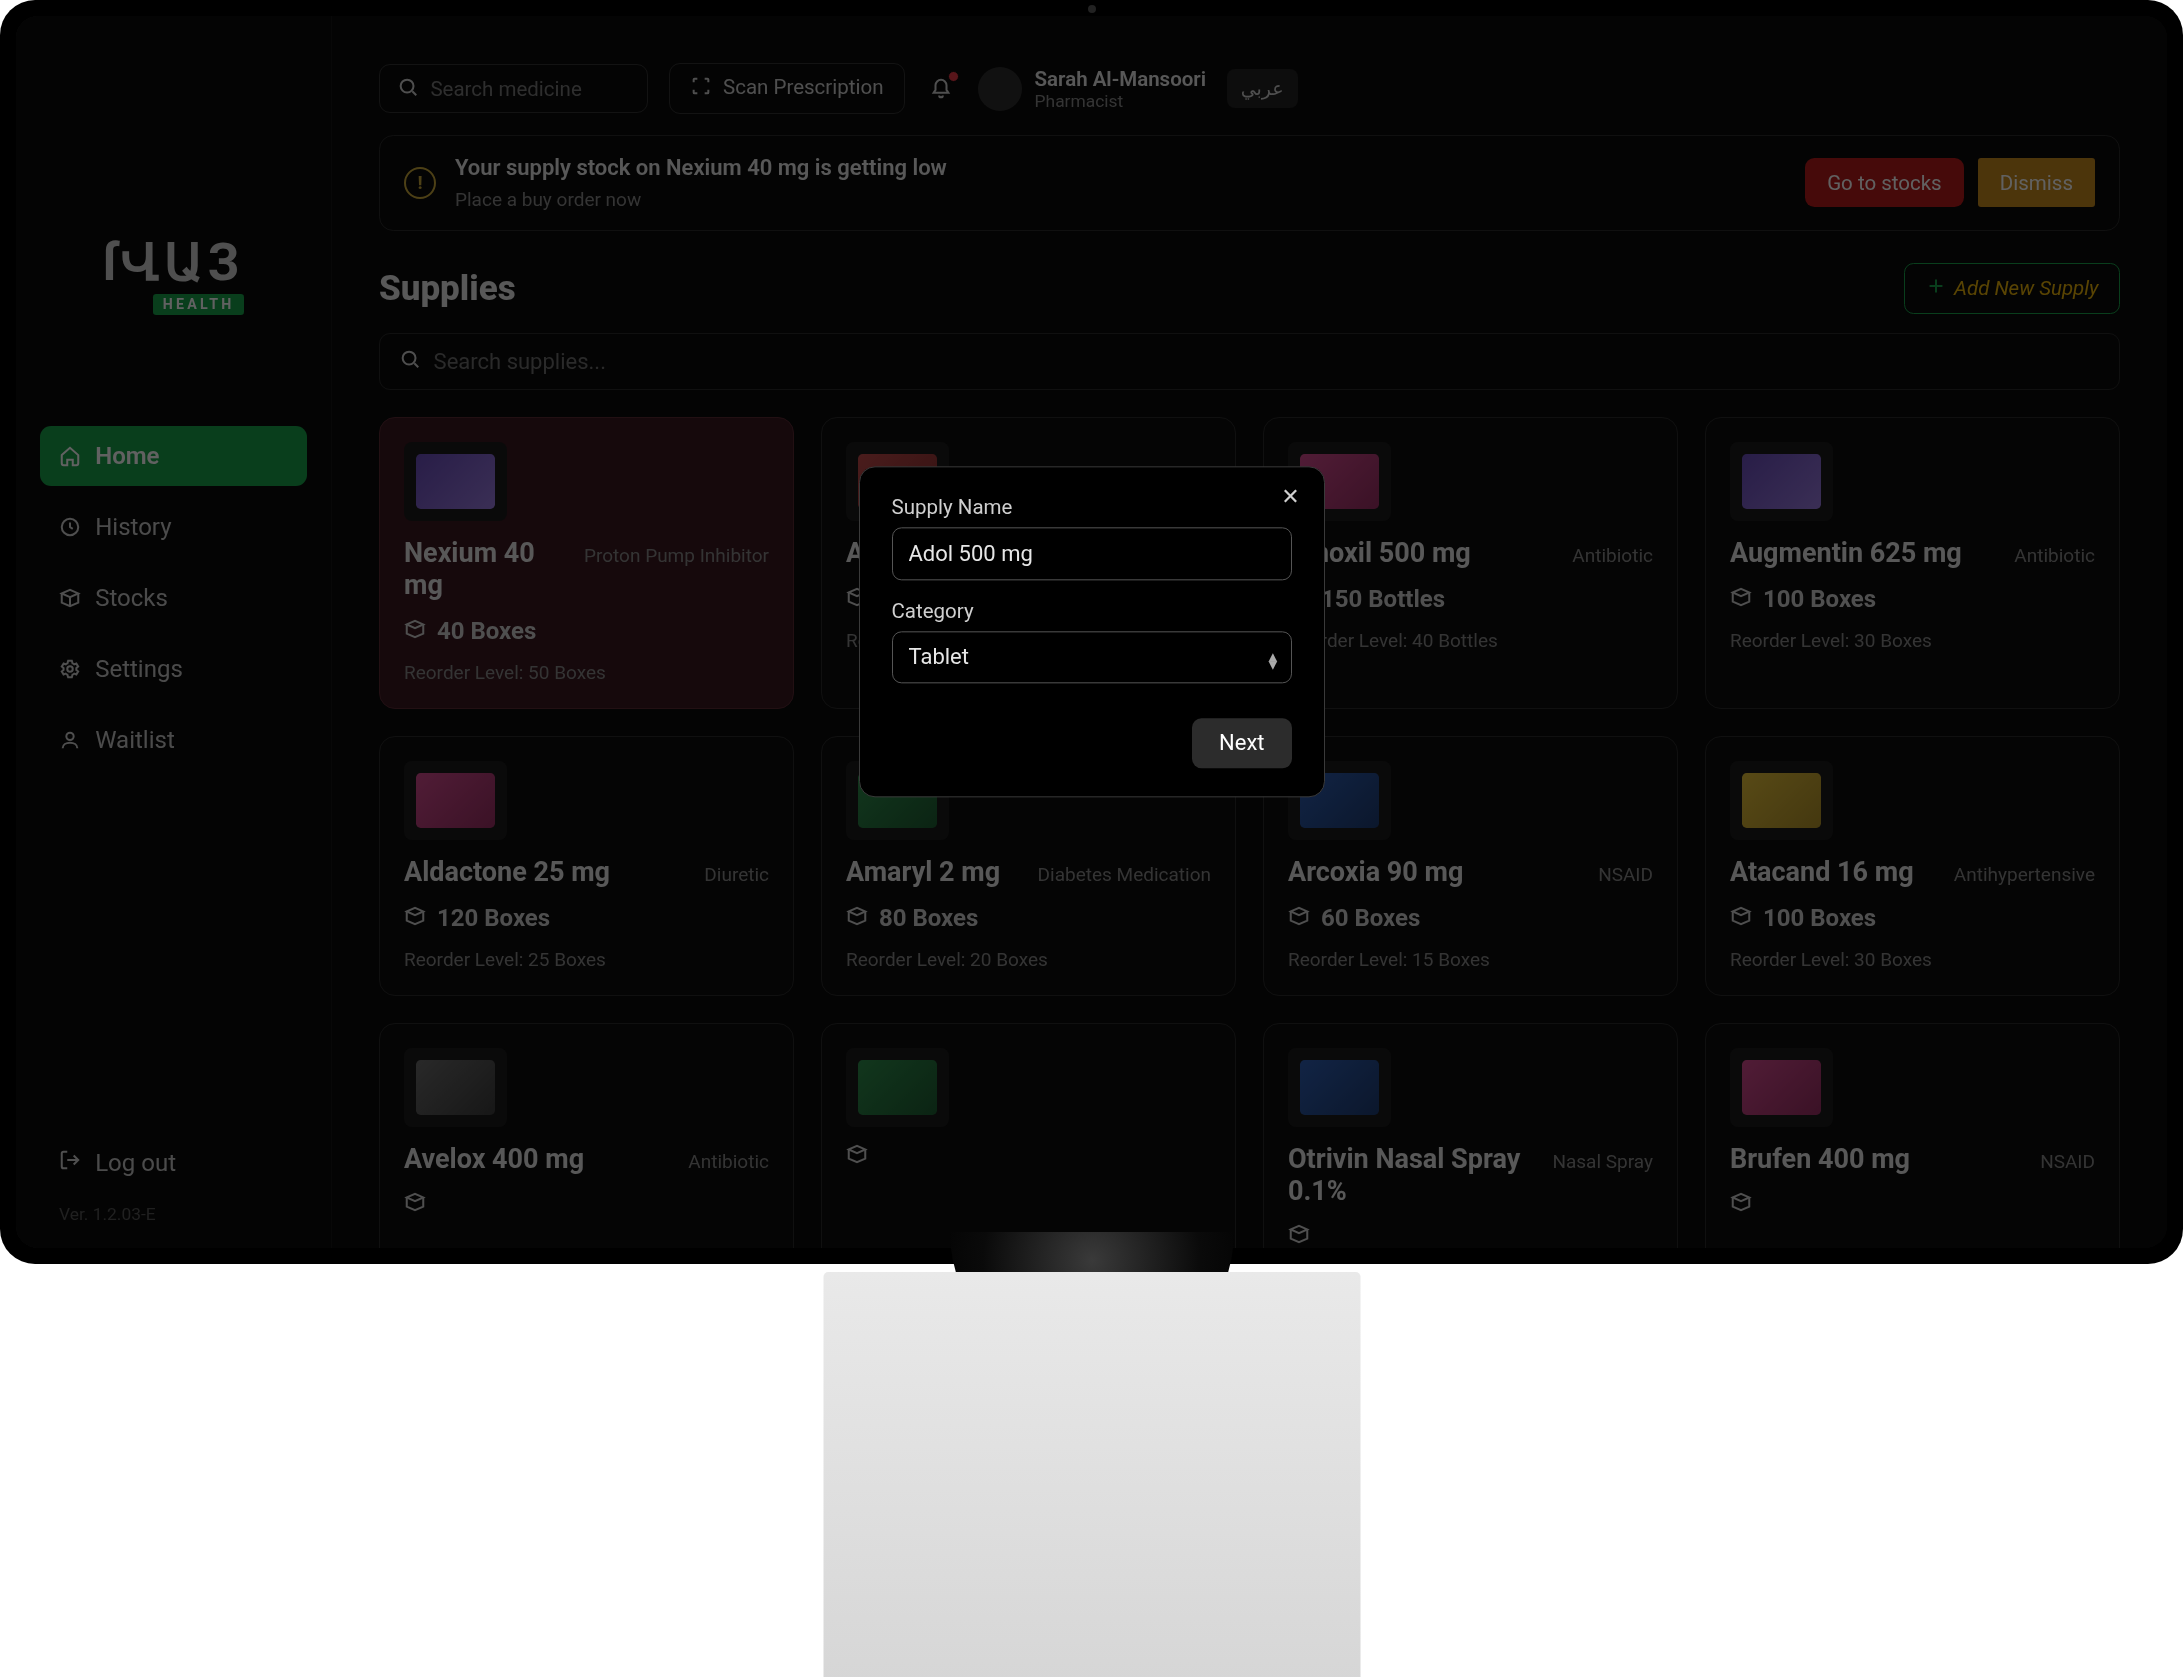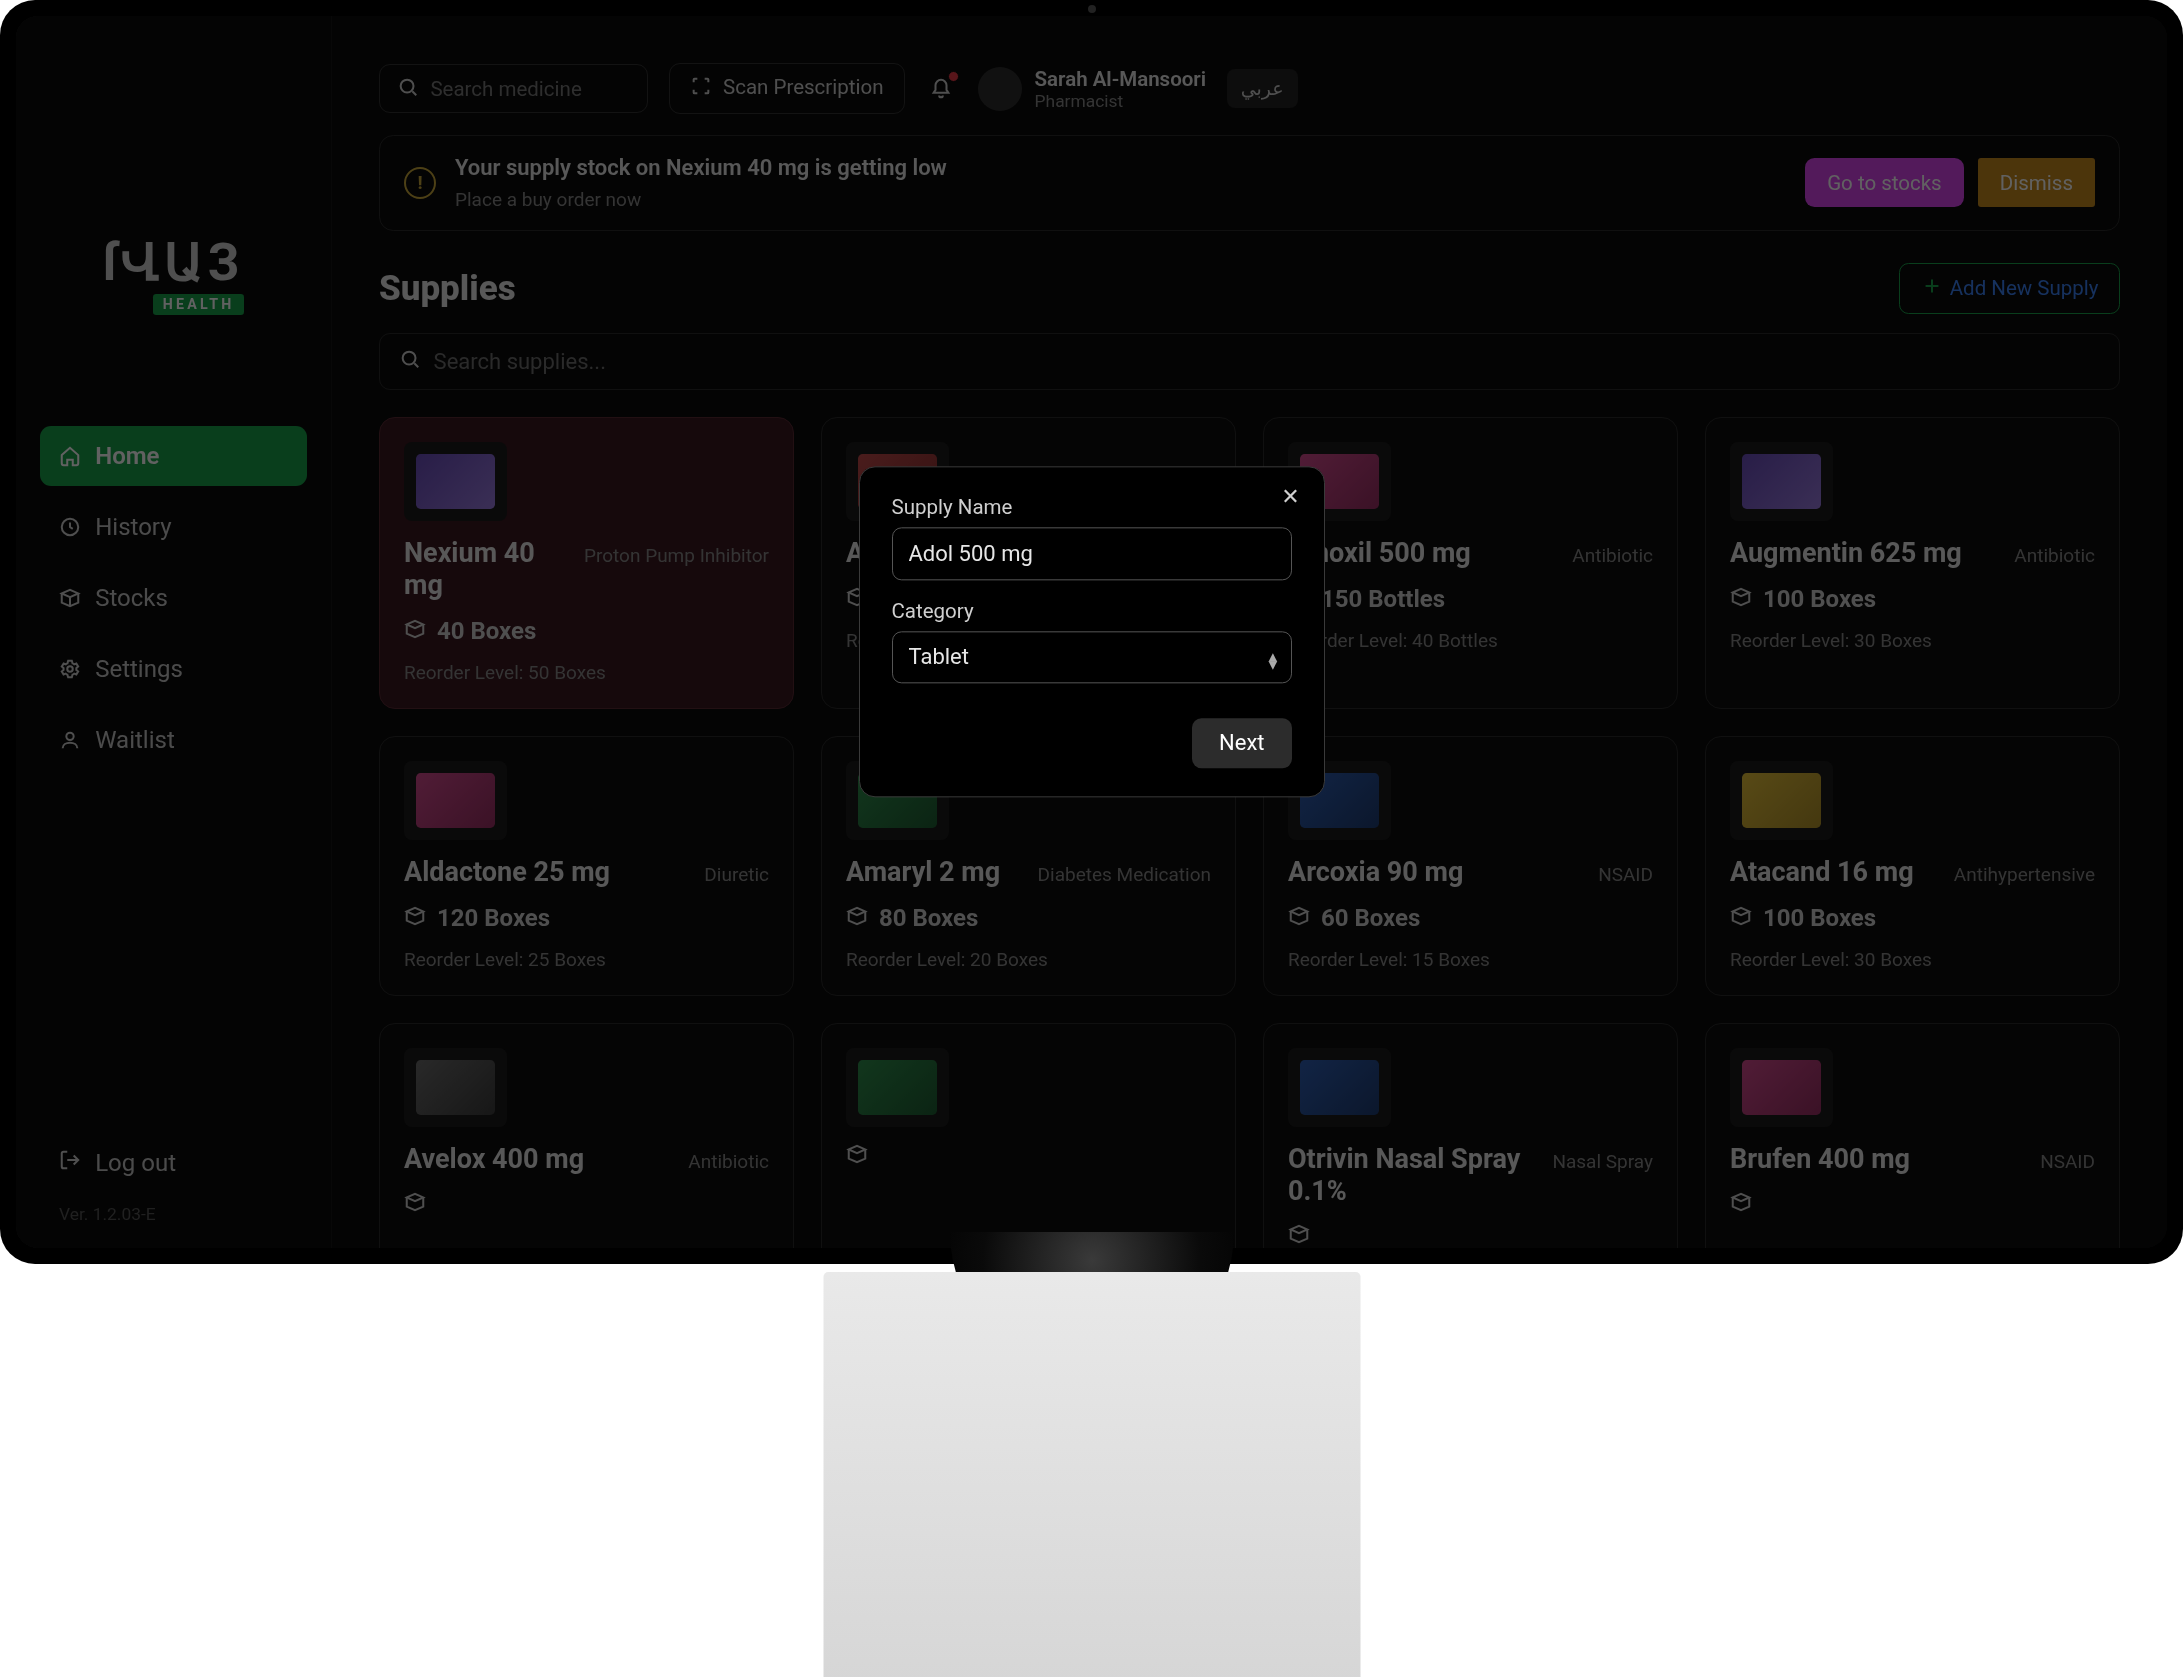--- a/index.html
+++ b/index.html
@@ -95,23 +95,23 @@
   .alert {
     display:flex; align-items:center; justify-content:space-between;
     border:1.6px solid #2b2b2b; border-radius:14.2px; padding:19px 24px;
     margin-bottom: 32px;
   }
   .alert-left { display:flex; align-items:center; gap:19px; }
   .alert-icon { width:32px; height:32px; border-radius:50%; border:2.4px solid #caa93a; display:flex; align-items:center; justify-content:center; color:#caa93a; font-size:19px; font-weight:700; }
   .alert-title { font-size:22px; font-weight:600; color:#e6e6e6; }
   .alert-sub { font-size:19px; color:#888; margin-top:8px; }
   .alert-actions { display:flex; gap:14.2px; }
-  .btn-green { background:#d946ef; color:#fff; border-radius:9.5px; padding:12.6px 22px; font-size:20.5px; cursor:pointer; }
+  .btn-green { background:#b91c1c; color:#fff; border-radius:9.5px; padding:12.6px 22px; font-size:20.5px; cursor:pointer; }
   .btn-amber { background:#c88b1f; color:#fff; border-radius:3px; padding:12.6px 22px; font-size:20.5px; cursor:pointer; }
-  .btn-outline-green { border:1.6px solid #19a24b; color:#3b82f6; border-radius:9.5px; padding:11px 20.5px; font-size:20.5px; cursor:pointer; display:flex; align-items:center; gap:7px; }
+  .btn-outline-green { border:1.6px solid #19a24b; color:#eab308; border-radius:9.5px; padding:11px 20.5px; font-size:20.5px; cursor:pointer; display:flex; align-items:center; gap:7px;font-style:italic; }
 
   .supplies-header { display:flex; align-items:center; justify-content:space-between; margin-bottom:19px; }
   .supplies-title { font-size:35px; font-weight:800; color:#e6e6e6; }
   .supplies-search {
     width:100%; border:1.6px solid #2b2b2b; border-radius:11px;
     padding:14.2px 19px; display:flex; align-items:center; gap:12.6px; color:#6f6f6f;
     margin-bottom: 27px; font-size:22px;
   }
 
   .grid { display:grid; grid-template-columns:repeat(4,1fr); gap:27px; padding-bottom:32px; }

